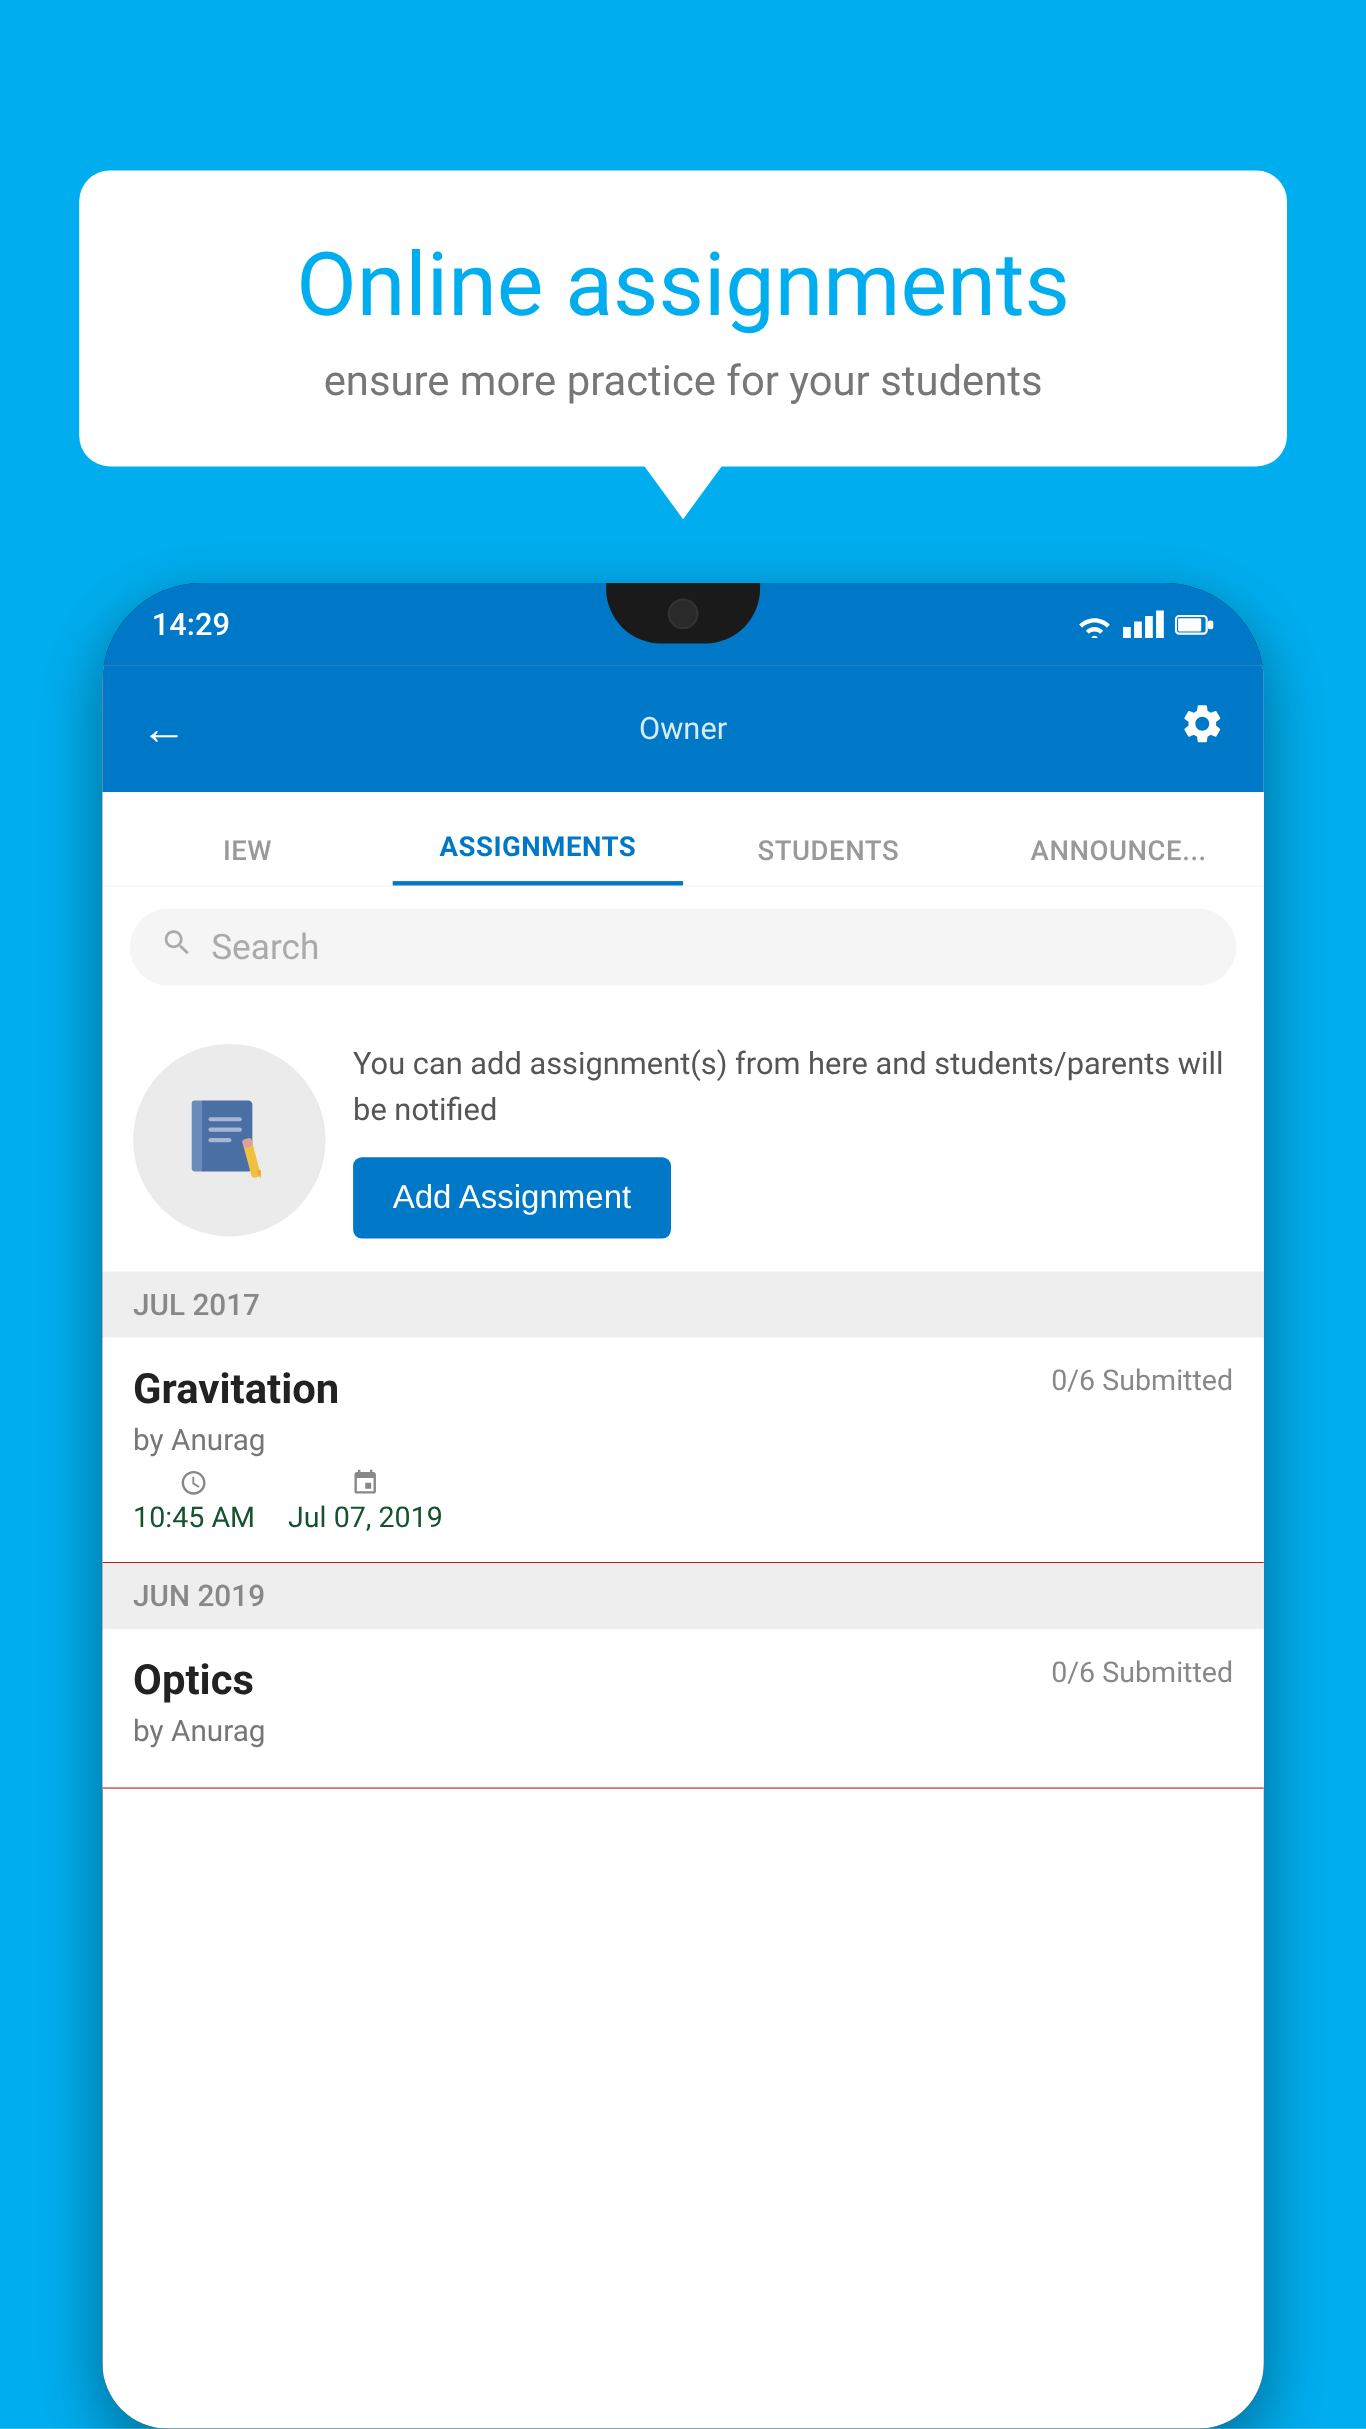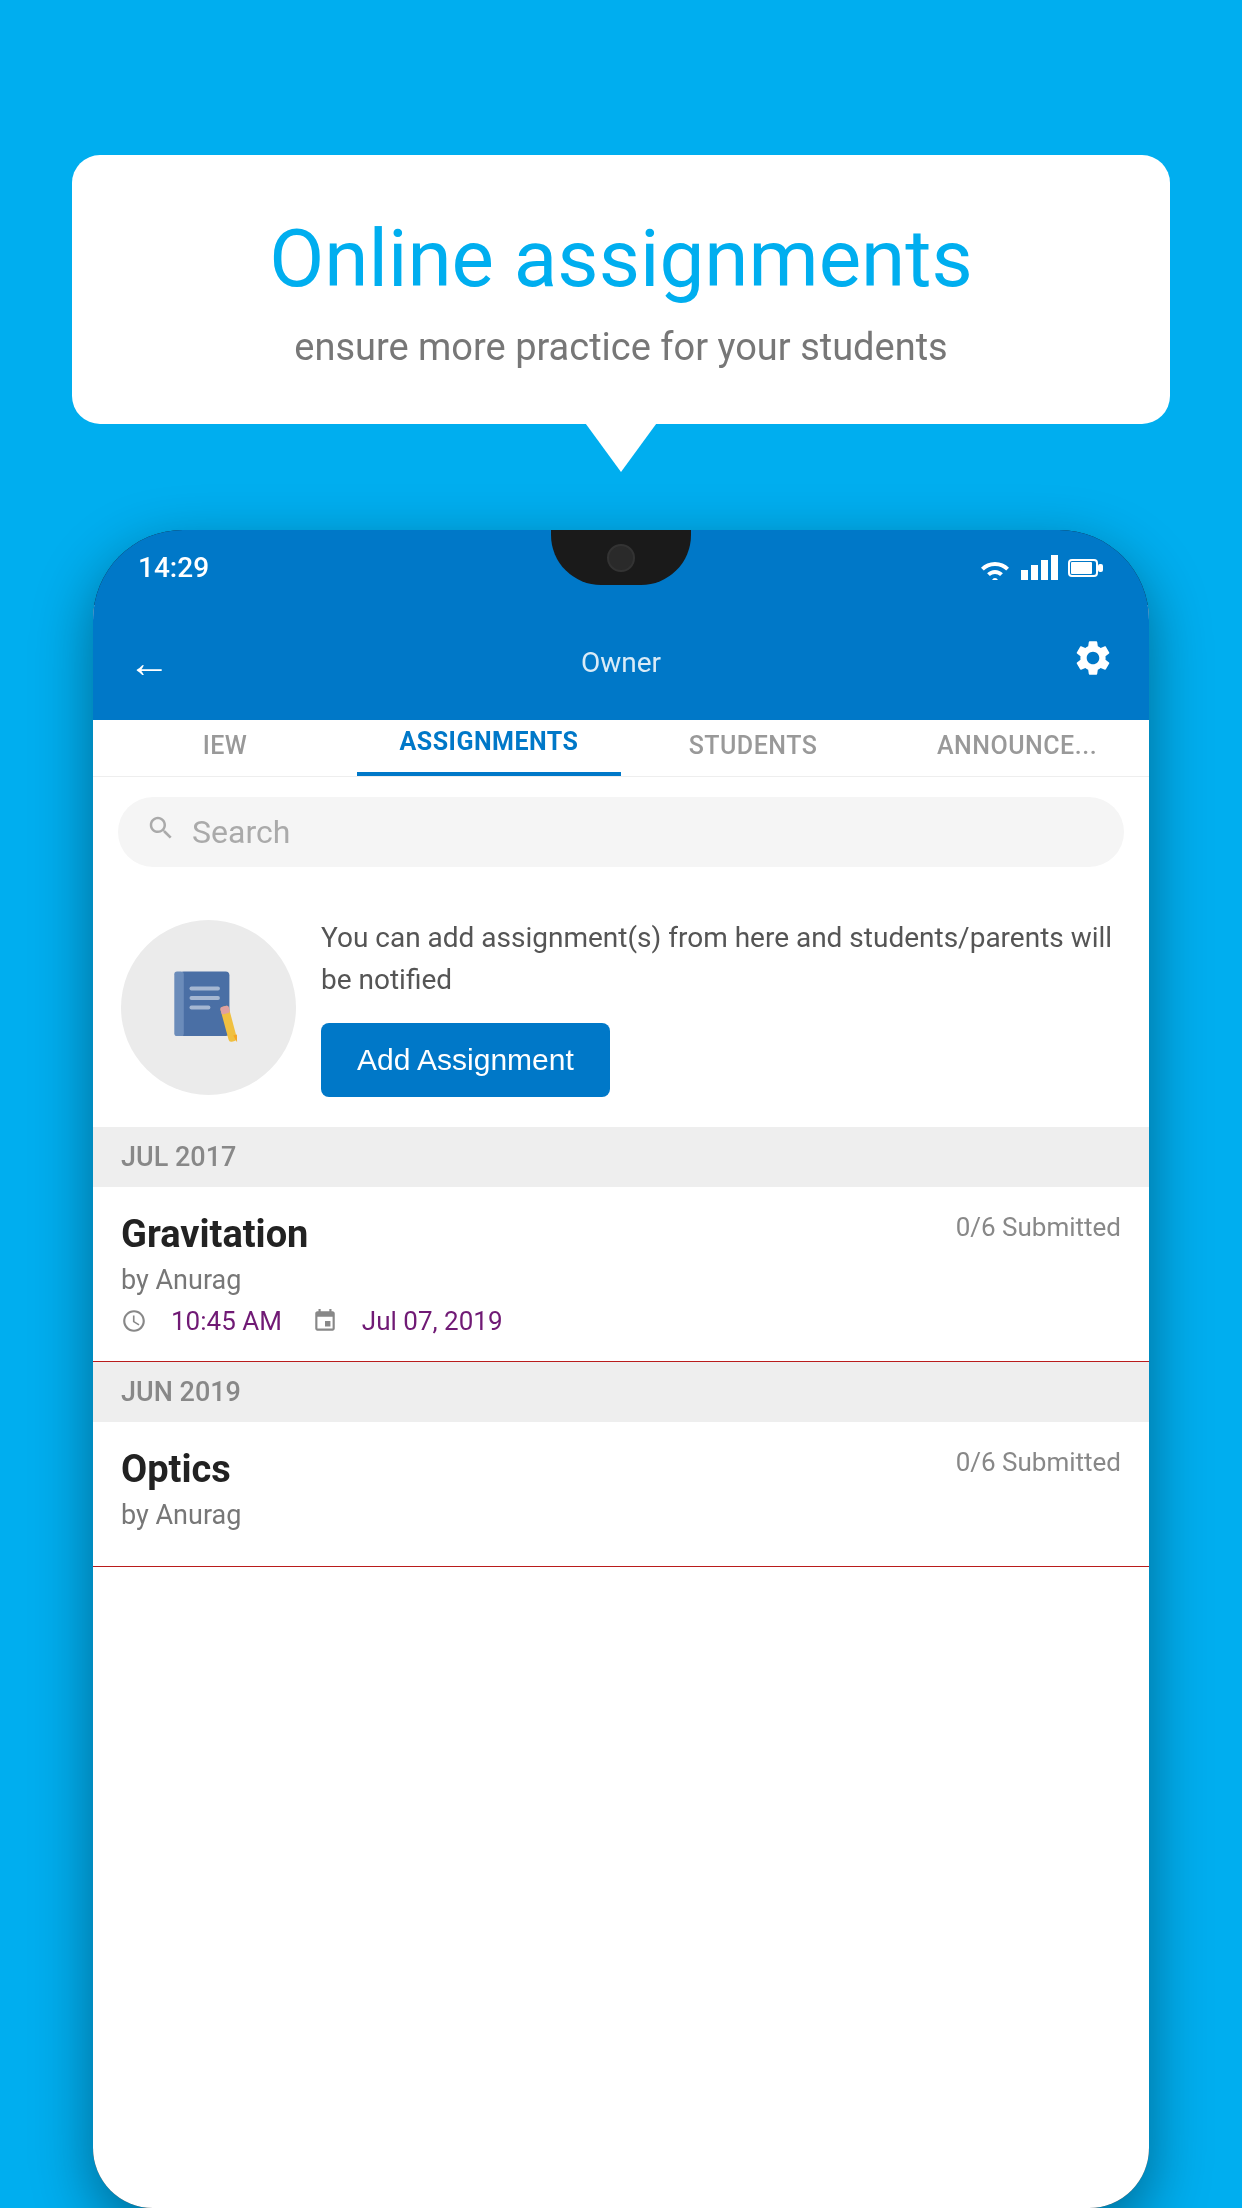--- a/index.html
+++ b/index.html
@@ -159,21 +159,21 @@
     .header-settings {
       color: white;
       font-size: 40px;
     }
 
     
     .tabs-bar {
       display: flex;
       background: white;
       border-bottom: 1px solid #eee;
-      height: 57px;
+      height: 86px;
       align-items: flex-end;
     }
 
     .tab-item {
       flex: 1;
       text-align: center;
       padding-bottom: 16px;
       font-size: 25px;
       color: #999;
       font-weight: 500;
@@ -299,23 +299,24 @@
 
     .assignment-meta {
       display: flex;
       gap: 30px;
       align-items: center;
     }
 
     .meta-item {
       display: flex;
       align-items: center;
-      gap: 24px;
+      gap: 4px;
       font-size: 26px;
-      color: #701a75;
+      color: #14532d;
+      flex-direction: column;
     }
 
     
     .notebook-svg {
       width: 95px;
       height: 95px;
     }
 
     
     .signal-bars {

